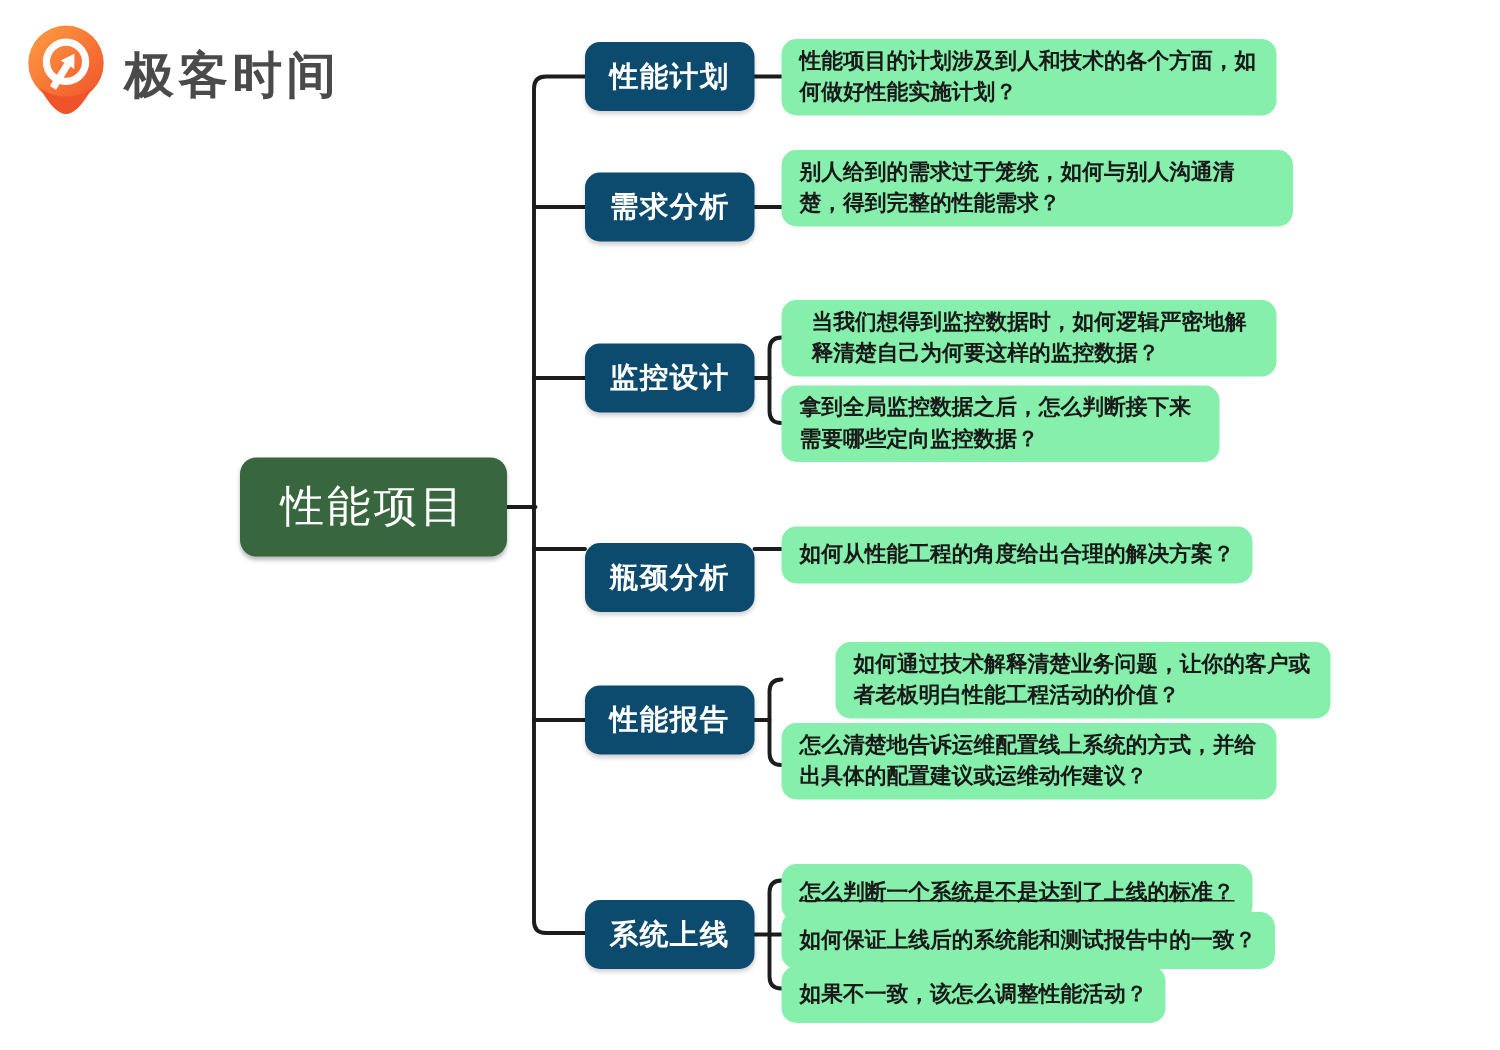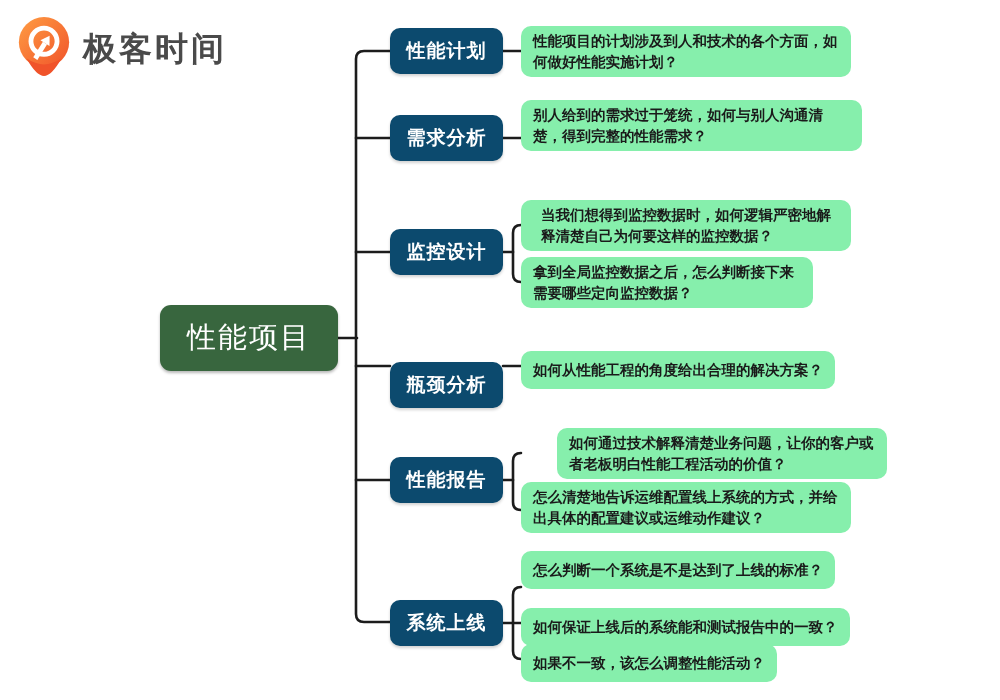--- a/index.html
+++ b/index.html
@@ -26,21 +26,21 @@
     display:flex;align-items:center;}
   .leaf.two{min-height:51px;}
   .leaf.one{height:38px;white-space:nowrap;width:auto;}
   .l-b1{top:26px;width:330px;}
   .l-b2{top:100px;width:341px;}
   .l-b3a{top:200px;width:330px;padding-left:20px;}
   .l-b3b{top:257px;width:292px;}
   .l-b4{top:351px;}
   .l-b5a{top:428px;width:330px;margin-left:36px;}
   .l-b5b{top:462px;width:330px;margin-top:20px;}
-  .l-b6a{top:551px;}
+  .l-b6a{top:576px;text-decoration:underline;}
   .l-b6b{top:608px;}
   .l-b6c{top:644px;}
 </style>
 </head>
 <body>
 
 <div class="canvas">
 
   <svg class="connectors" viewBox="0 0 1000 700">
 

